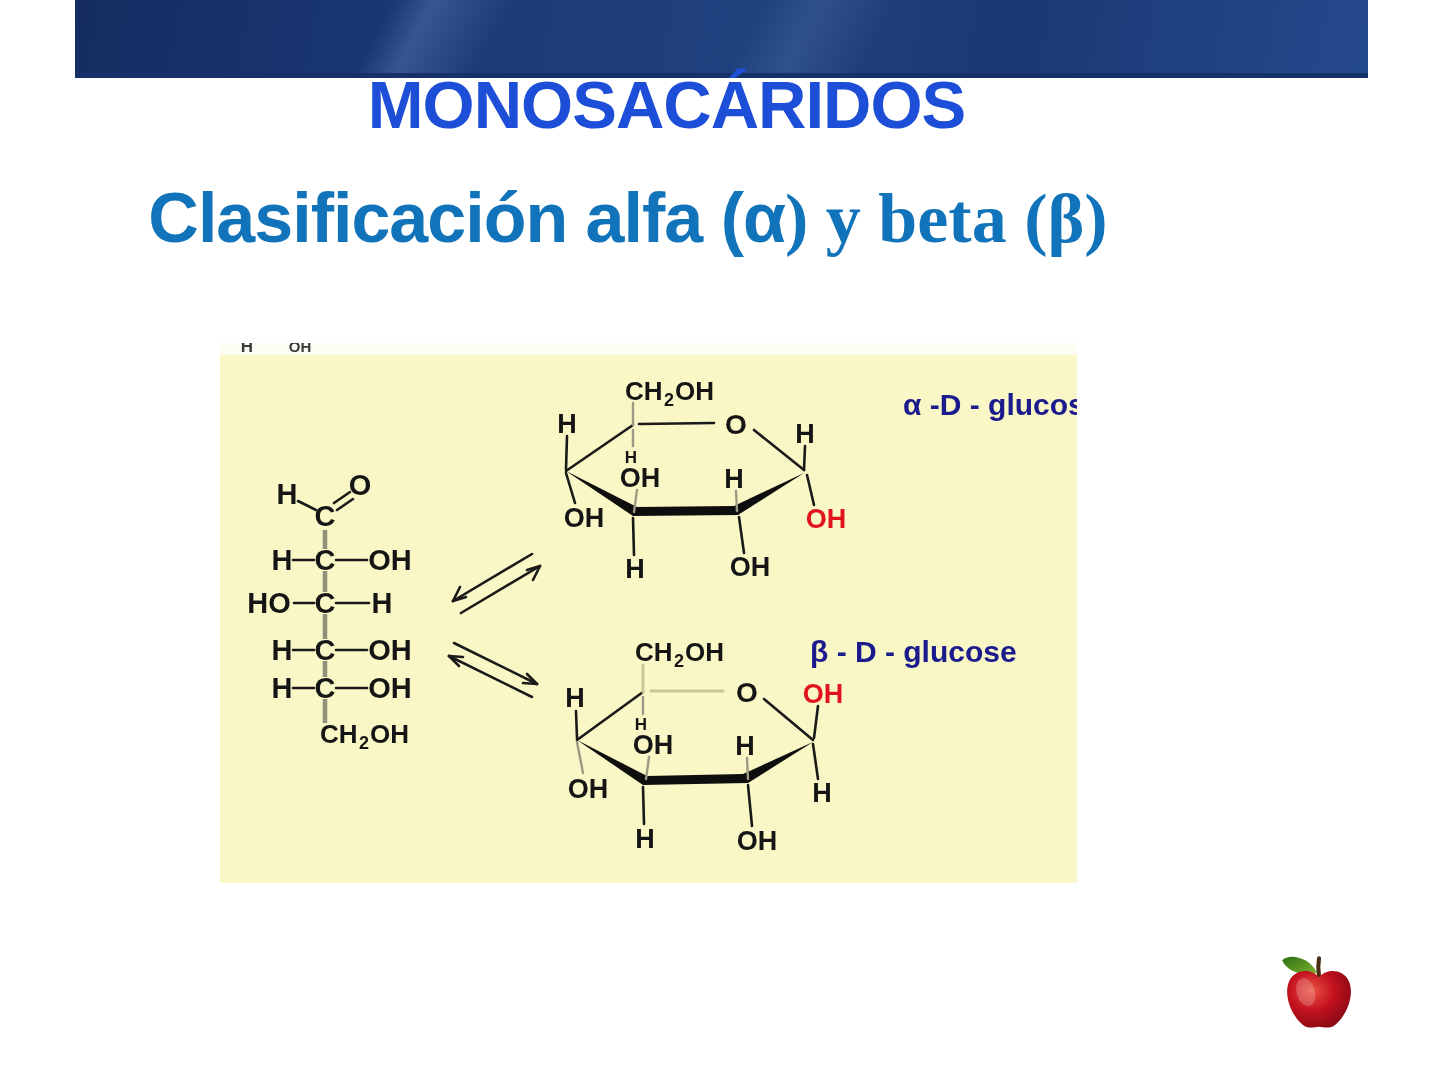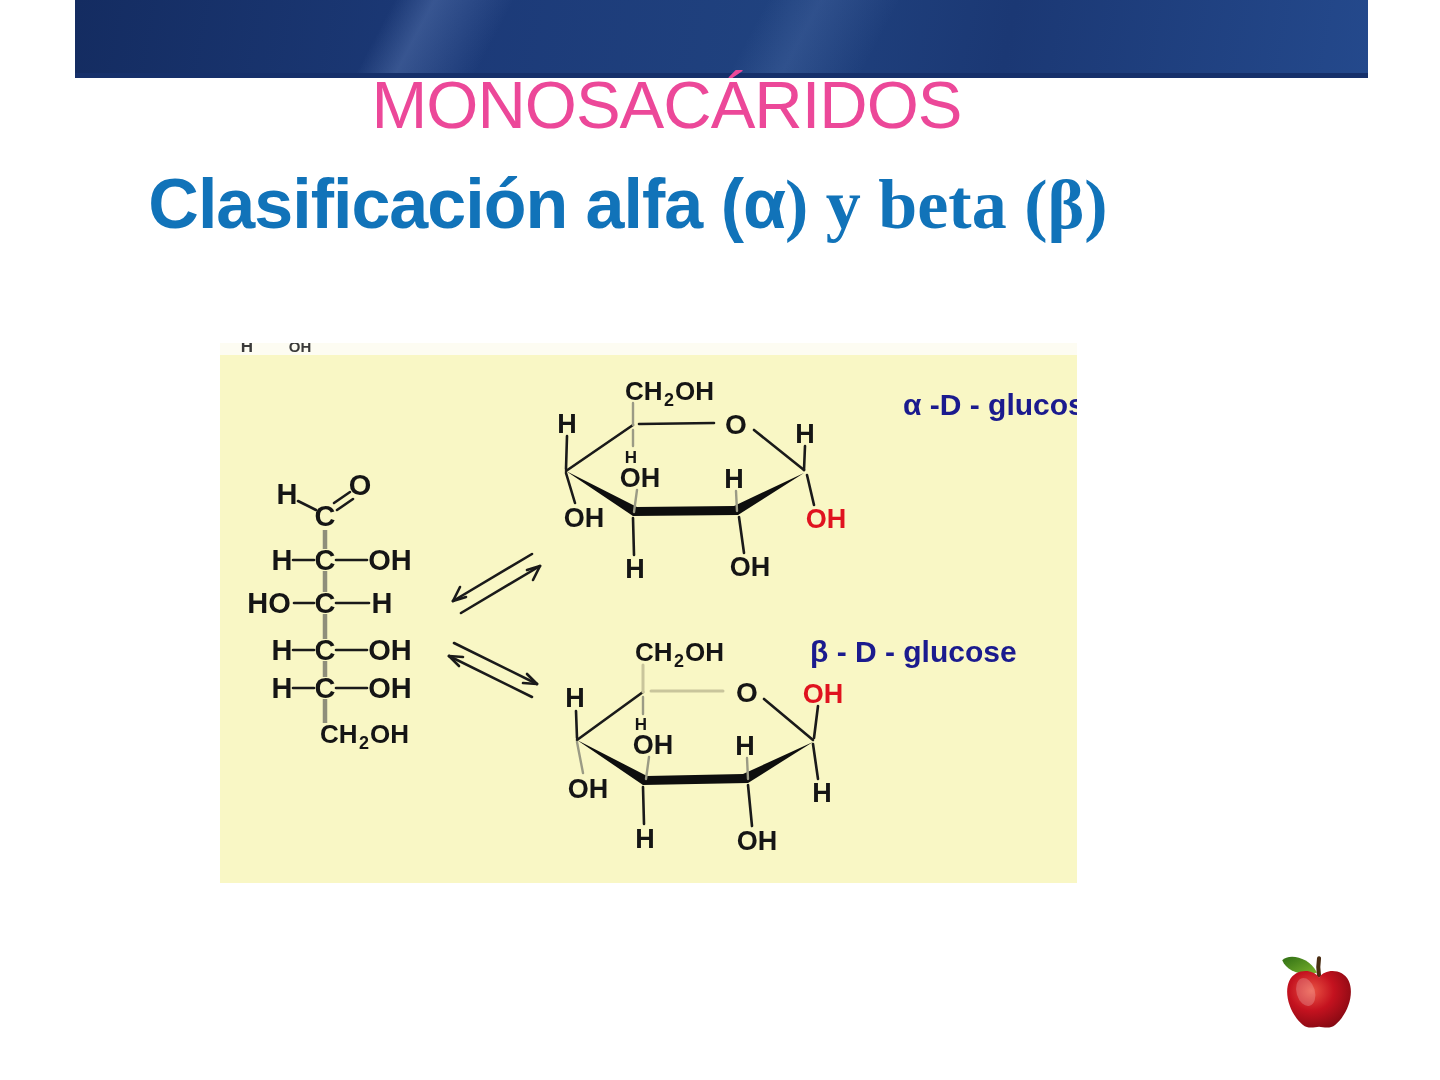--- a/index.html
+++ b/index.html
@@ -13,25 +13,25 @@
     background:
       linear-gradient(118deg, rgba(255,255,255,0) 24%, rgba(130,160,215,.28) 27%, rgba(255,255,255,0) 33%,
                       rgba(255,255,255,0) 52%, rgba(130,160,215,.16) 56%, rgba(255,255,255,0) 62%),
       linear-gradient(100deg,#142c61 0%,#1c3a78 30%,#20427f 55%,#1b3874 72%,#24498c 100%);
     border-bottom:5px solid #16306a;
   }
 
   
   .title{
     position:absolute;left:0;top:70px;width:1333px;text-align:center;
-    color:#ec4899;font-weight:400;font-size:67px;letter-spacing:-1px;
+    color:#1d4ed8;font-weight:700;font-size:67px;letter-spacing:-1px;
     font-family:"Liberation Sans",sans-serif;line-height:1.05;
   }
   .subtitle{
-    position:absolute;left:0;top:166px;width:1256px;text-align:center;
+    position:absolute;left:0;top:180px;width:1256px;text-align:center;
     color:#1173b9;font-size:70px;line-height:1.1;white-space:nowrap;
   }
   .sub-sans{font-family:"Liberation Sans",sans-serif;font-weight:700;letter-spacing:-1px;}
   .sub-serif{font-family:"Liberation Serif",serif;font-weight:700;}
 
   
   .figure{position:absolute;left:220px;top:343px;width:857px;height:540px;}
   .figure svg{display:block;}
   text{user-select:none;}
   .at   {font:bold 27px "Liberation Sans",sans-serif; fill:#151515; text-anchor:middle;}

